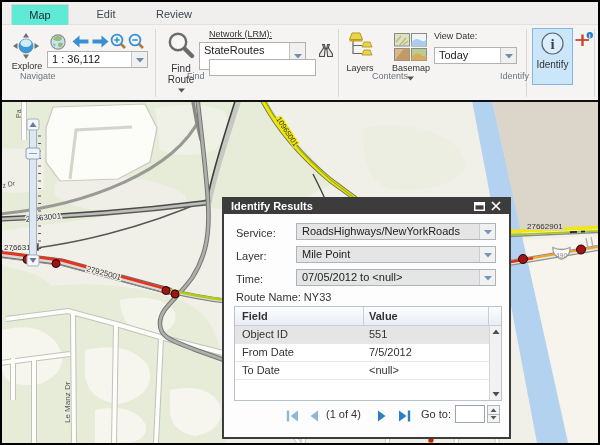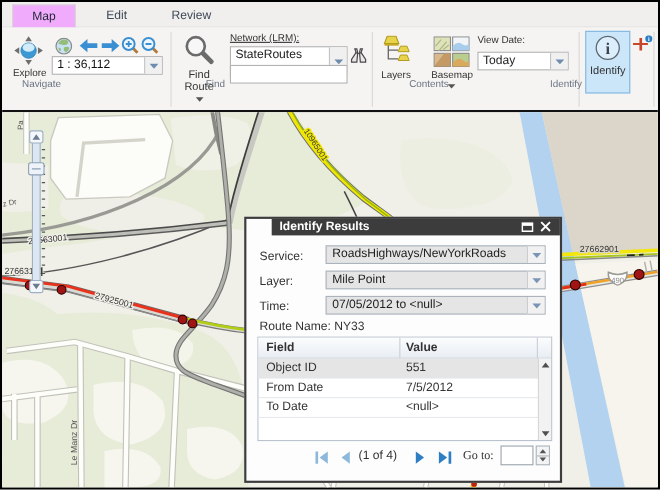--- a/index.html
+++ b/index.html
@@ -3,32 +3,32 @@
 <meta charset="utf-8">
 <style>
 * { margin:0; padding:0; box-sizing:border-box; }
 html,body { width:600px; height:445px; overflow:hidden; }
 body { font-family:"Liberation Sans", sans-serif; background:#000; position:relative; }
 #app { position:absolute; left:2px; top:2px; width:596px; height:441px; background:#f3f3f1; }
 
 #ribbon { position:absolute; left:0; top:0; width:596px; height:98px; background:#f5f4f2; }
 #tabs { position:absolute; left:0; top:0; width:596px; height:23px; background:#f0efed; border-bottom:1px solid #e2e1df; }
 .tab { position:absolute; top:2px; height:21px; line-height:21px; text-align:center; font-size:11px; color:#3e4856; }
-.tab.active { background:#f0abfc; border:1px solid #d8d7d5; border-bottom:none; color:#1e2733; }
+.tab.active { background:#5eead4; border:1px solid #d8d7d5; border-bottom:none; color:#1e2733; }
 #rbody { position:absolute; left:0; top:23px; width:596px; height:75px; background:#f5f4f2; }
 .vsep { position:absolute; top:4px; height:68px; width:1px; background:#d9d8d6; }
 .glabel { position:absolute; top:46px; font-size:9px; color:#6b7584; width:120px; text-align:left; }
 .rlabel { position:absolute; font-size:9px; color:#333; }
 .combo { position:absolute; background:#fff; border:1px solid #b2b2b2; }
 .combo .dd { position:absolute; right:0; top:0; bottom:0; width:16px; background:#f0f0f0; border-left:1px solid #c4c4c4; }
 .dd svg { position:absolute; left:50%; top:50%; transform:translate(-50%,-50%); }
 .ctext { position:absolute; left:4px; top:1px; font-size:11px; color:#222; }
 
 #dlg { position:absolute; left:220px; top:95px; width:289px; height:242px; background:#fdfdfd; border:2px solid #3c3c3c; }
-#dlgtitle { position:absolute; left:0; top:0; right:0; height:15px; background:#3c3c3c; color:#fff; font-size:11px; font-weight:bold; line-height:15px; padding-left:7px;margin-left:23px; }
+#dlgtitle { position:absolute; left:0; top:0; right:0; height:15px; background:#3c3c3c; color:#fff; font-size:11px; font-weight:bold; line-height:15px; padding-left:7px; }
 .dlbl { position:absolute; font-size:11px; color:#333; }
 .dcombo { position:absolute; left:72px; width:200px; height:17px; background:#e5e5e5; border:1px solid #abb4bd; }
 .dcombo .tx { position:absolute; left:5px; top:1px; font-size:11px; color:#222; }
 .dcombo .db { position:absolute; right:0; top:0; bottom:0; width:16px; background:#f1f1f1; border-left:1px solid #c9cdd2; }
 .trow { position:absolute; left:0; width:255px; height:18px; border-bottom:1px solid #e4e8ec; }
 .tf { position:absolute; left:7px; top:2px; font-size:11px; color:#333; }
 .tv { position:absolute; left:134px; top:2px; font-size:11px; color:#333; }
 </style>
 </head>
 <body>
@@ -94,21 +94,21 @@
       <div id="grp-find">
         <svg style="position:absolute;left:165px;top:6px;" width="28" height="28" viewBox="0 0 28 28">
           <line x1="17" y1="17" x2="25" y2="25" stroke="#6b6b6b" stroke-width="4.4" stroke-linecap="round"></line>
           <circle cx="11" cy="11" r="8.2" fill="#f7f7f7" stroke="#6b6b6b" stroke-width="2.4"></circle>
         </svg>
         <div class="rlabel" style="left:156px;top:38px;width:46px;text-align:center;font-size:10px;">Find<br>Route</div>
         <svg style="position:absolute;left:175px;top:63px;" width="9" height="5" viewBox="0 0 9 5">
             <polygon points="1,0.5 8,0.5 4.5,4.5" fill="#555"></polygon>
           </svg>
         <div class="rlabel" style="left:207px;top:4px;text-decoration:underline;">Network (LRM):</div>
-        <div class="combo" style="left:207px;top:17px;width:107px;height:28px;">
+        <div class="combo" style="left:197px;top:17px;width:107px;height:28px;">
           <div class="ctext">StateRoutes</div>
           <div class="dd">
               <svg width="9" height="6" viewBox="0 0 9 6">
                 <polygon points="0.5,1 8.5,1 4.5,5.5" fill="#6d8cae"></polygon>
               </svg>
             </div>
         </div>
         <div class="combo" style="left:207px;top:34px;width:107px;height:17px;"></div>
 
         <svg style="position:absolute;left:316px;top:18px;" width="16" height="15" viewBox="0 0 16 15">
@@ -399,21 +399,21 @@
             <polygon points="10,1.5 10,12.5 2.5,7" fill="#8db8dc"></polygon>
           </svg>
         <div style="position:absolute;left:102px;top:4px;font-size:11px;color:#333;">(1 of 4)</div>
         <svg style="position:absolute;left:152px;top:5px;" width="12" height="14" viewBox="0 0 12 14">
             <polygon points="2,1.5 2,12.5 9.5,7" fill="#2e7fc2"></polygon>
           </svg>
         <svg style="position:absolute;left:173px;top:5px;" width="15" height="14" viewBox="0 0 15 14">
             <polygon points="2,1.5 2,12.5 9.5,7" fill="#2e7fc2"></polygon>
             <path d="M12 1.5 L12 12.5" stroke="#2e7fc2" stroke-width="2.4"></path>
           </svg>
-        <div style="position:absolute;left:197px;top:4px;font-size:11px;color:#333;font-family:Liberation Serif, serif;">Go to:</div>
+        <div style="position:absolute;left:197px;top:4px;font-size:11px;color:#333;">Go to:</div>
         <div style="position:absolute;left:231px;top:1px;width:30px;height:18px;background:#fff;border:1px solid #9aa4ae;"></div>
         <div style="position:absolute;left:263px;top:1px;width:13px;height:18px;background:#f4f4f4;border:1px solid #adb5bd;">
           <svg style="position:absolute;left:2px;top:2px;" width="7" height="5" viewBox="0 0 7 5">
               <polygon points="3.5,0.5 6.5,4 0.5,4" fill="#555"></polygon>
             </svg>
           <svg style="position:absolute;left:2px;bottom:2px;" width="7" height="5" viewBox="0 0 7 5">
               <polygon points="0.5,1 6.5,1 3.5,4.5" fill="#555"></polygon>
             </svg>
           <div style="position:absolute;left:0;top:8px;width:11px;height:1px;background:#adb5bd;"></div>
         </div>

